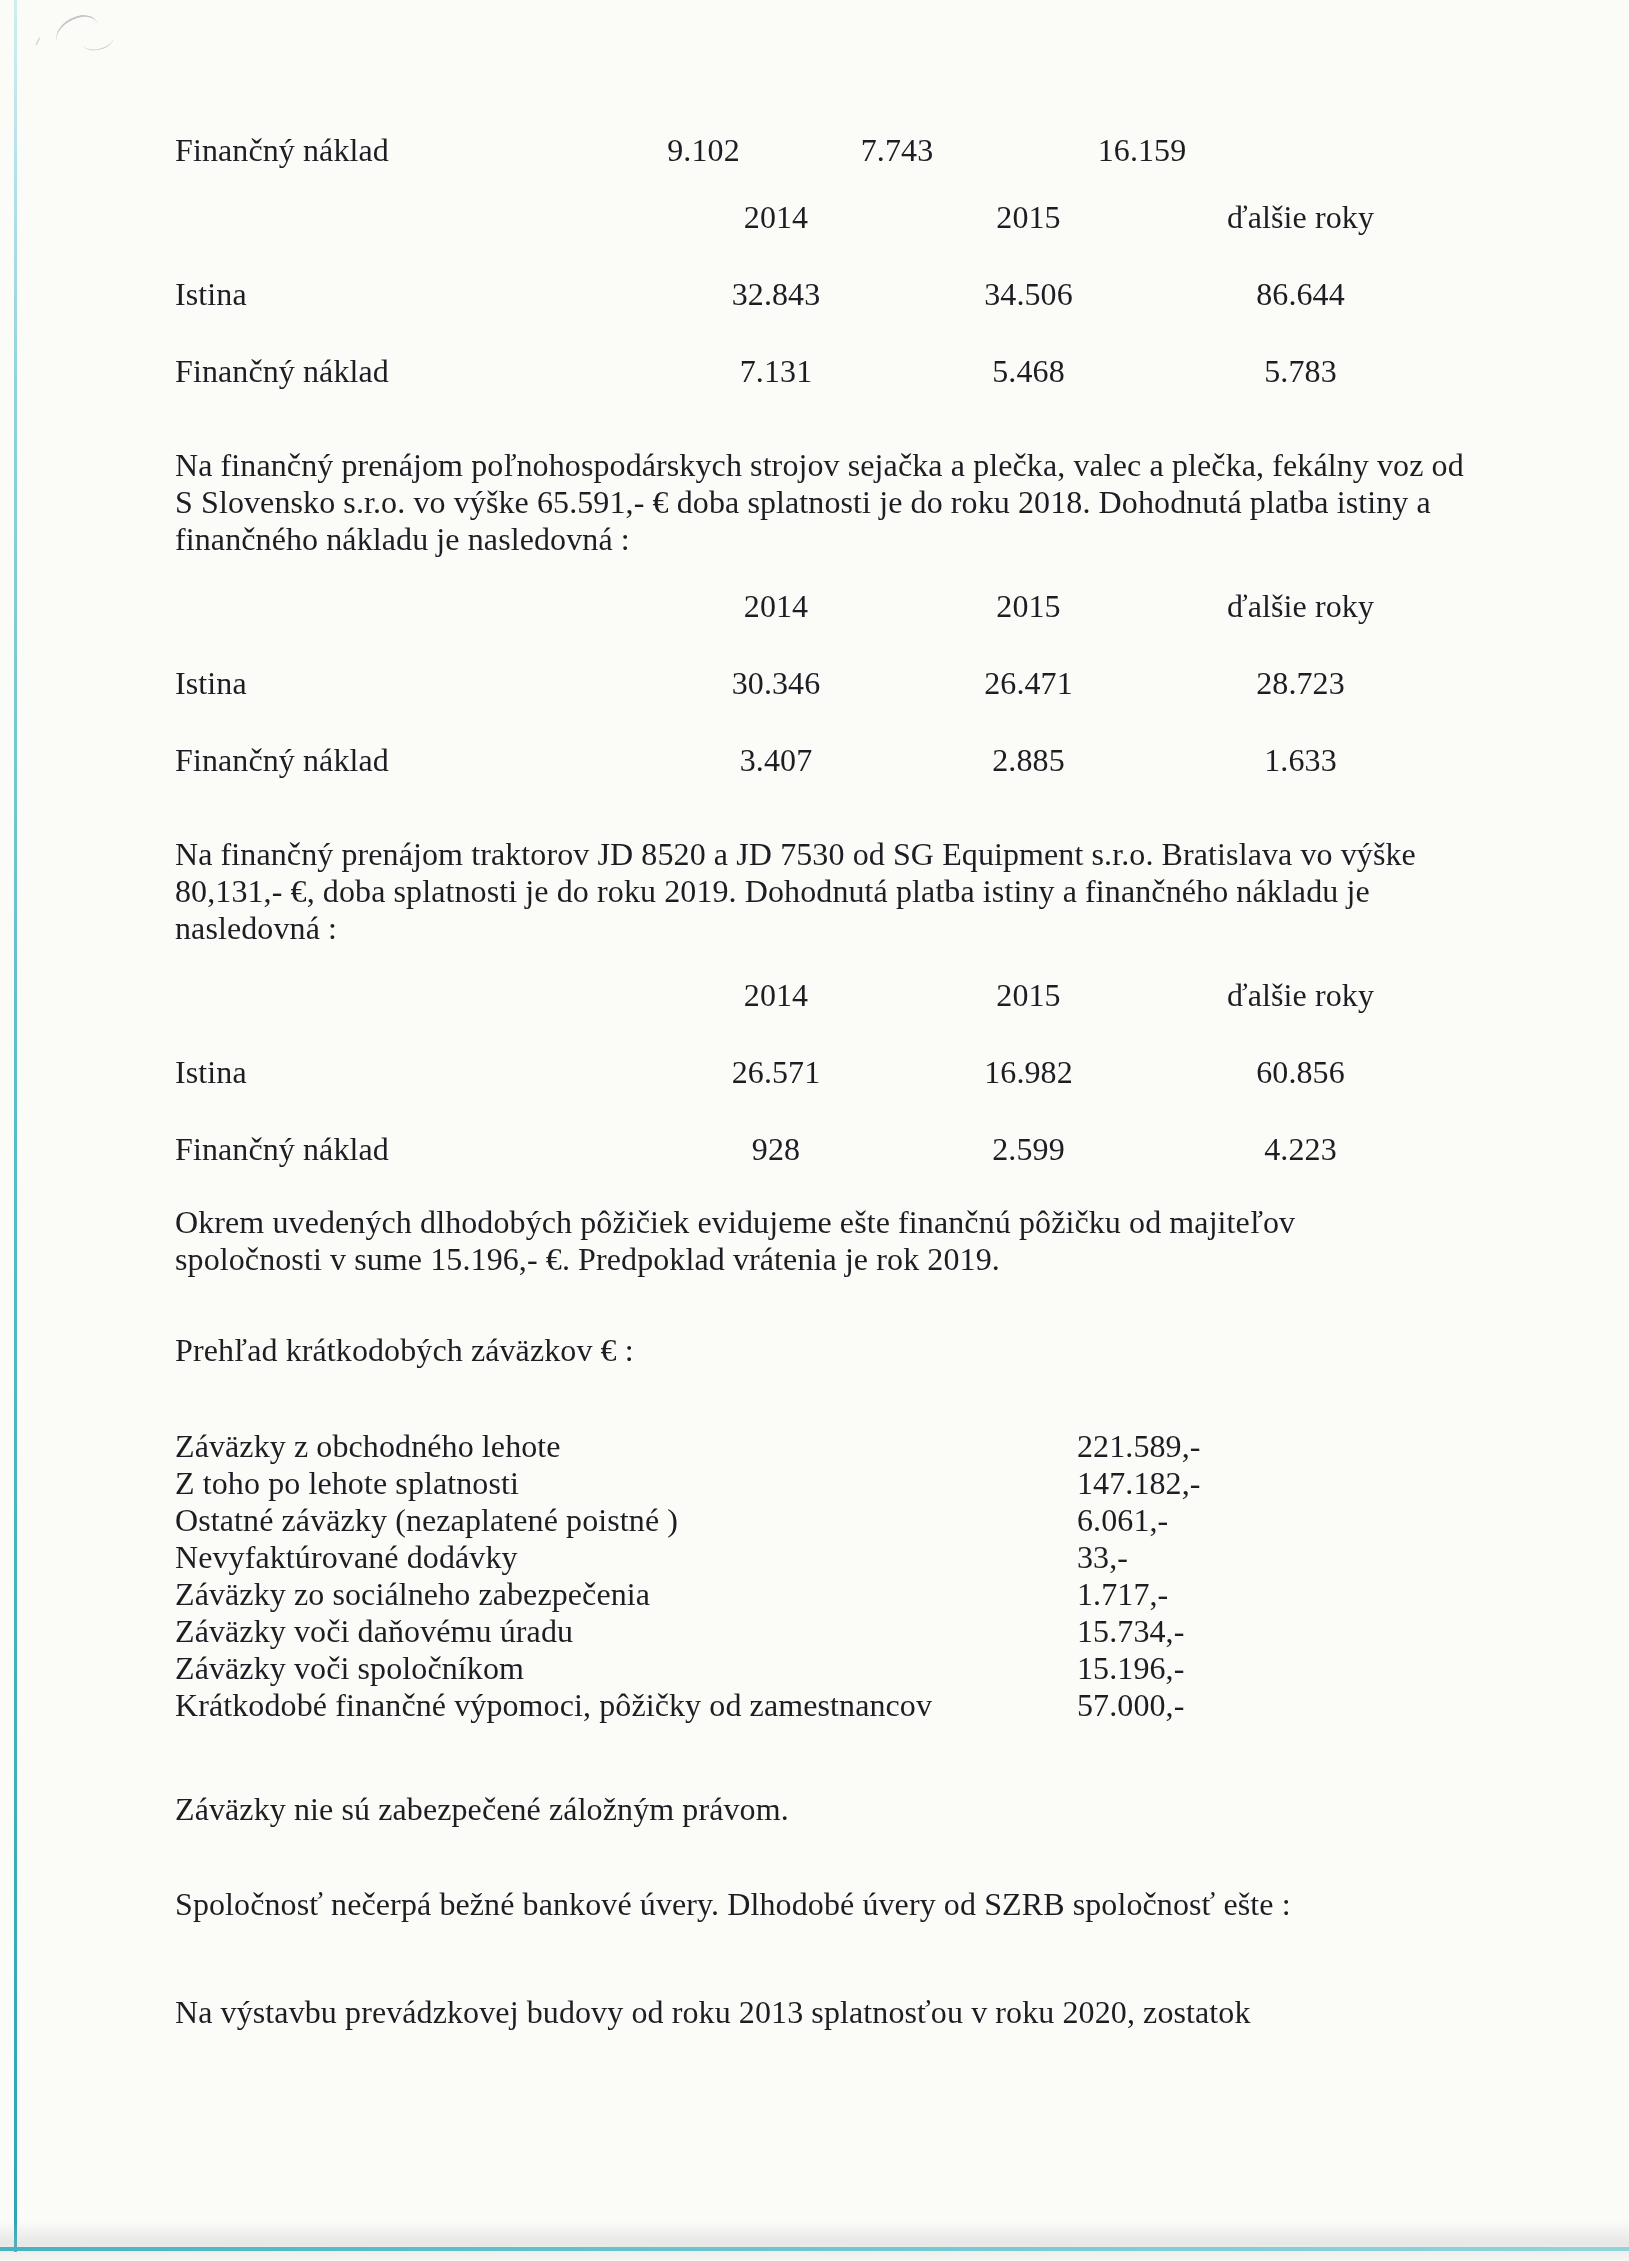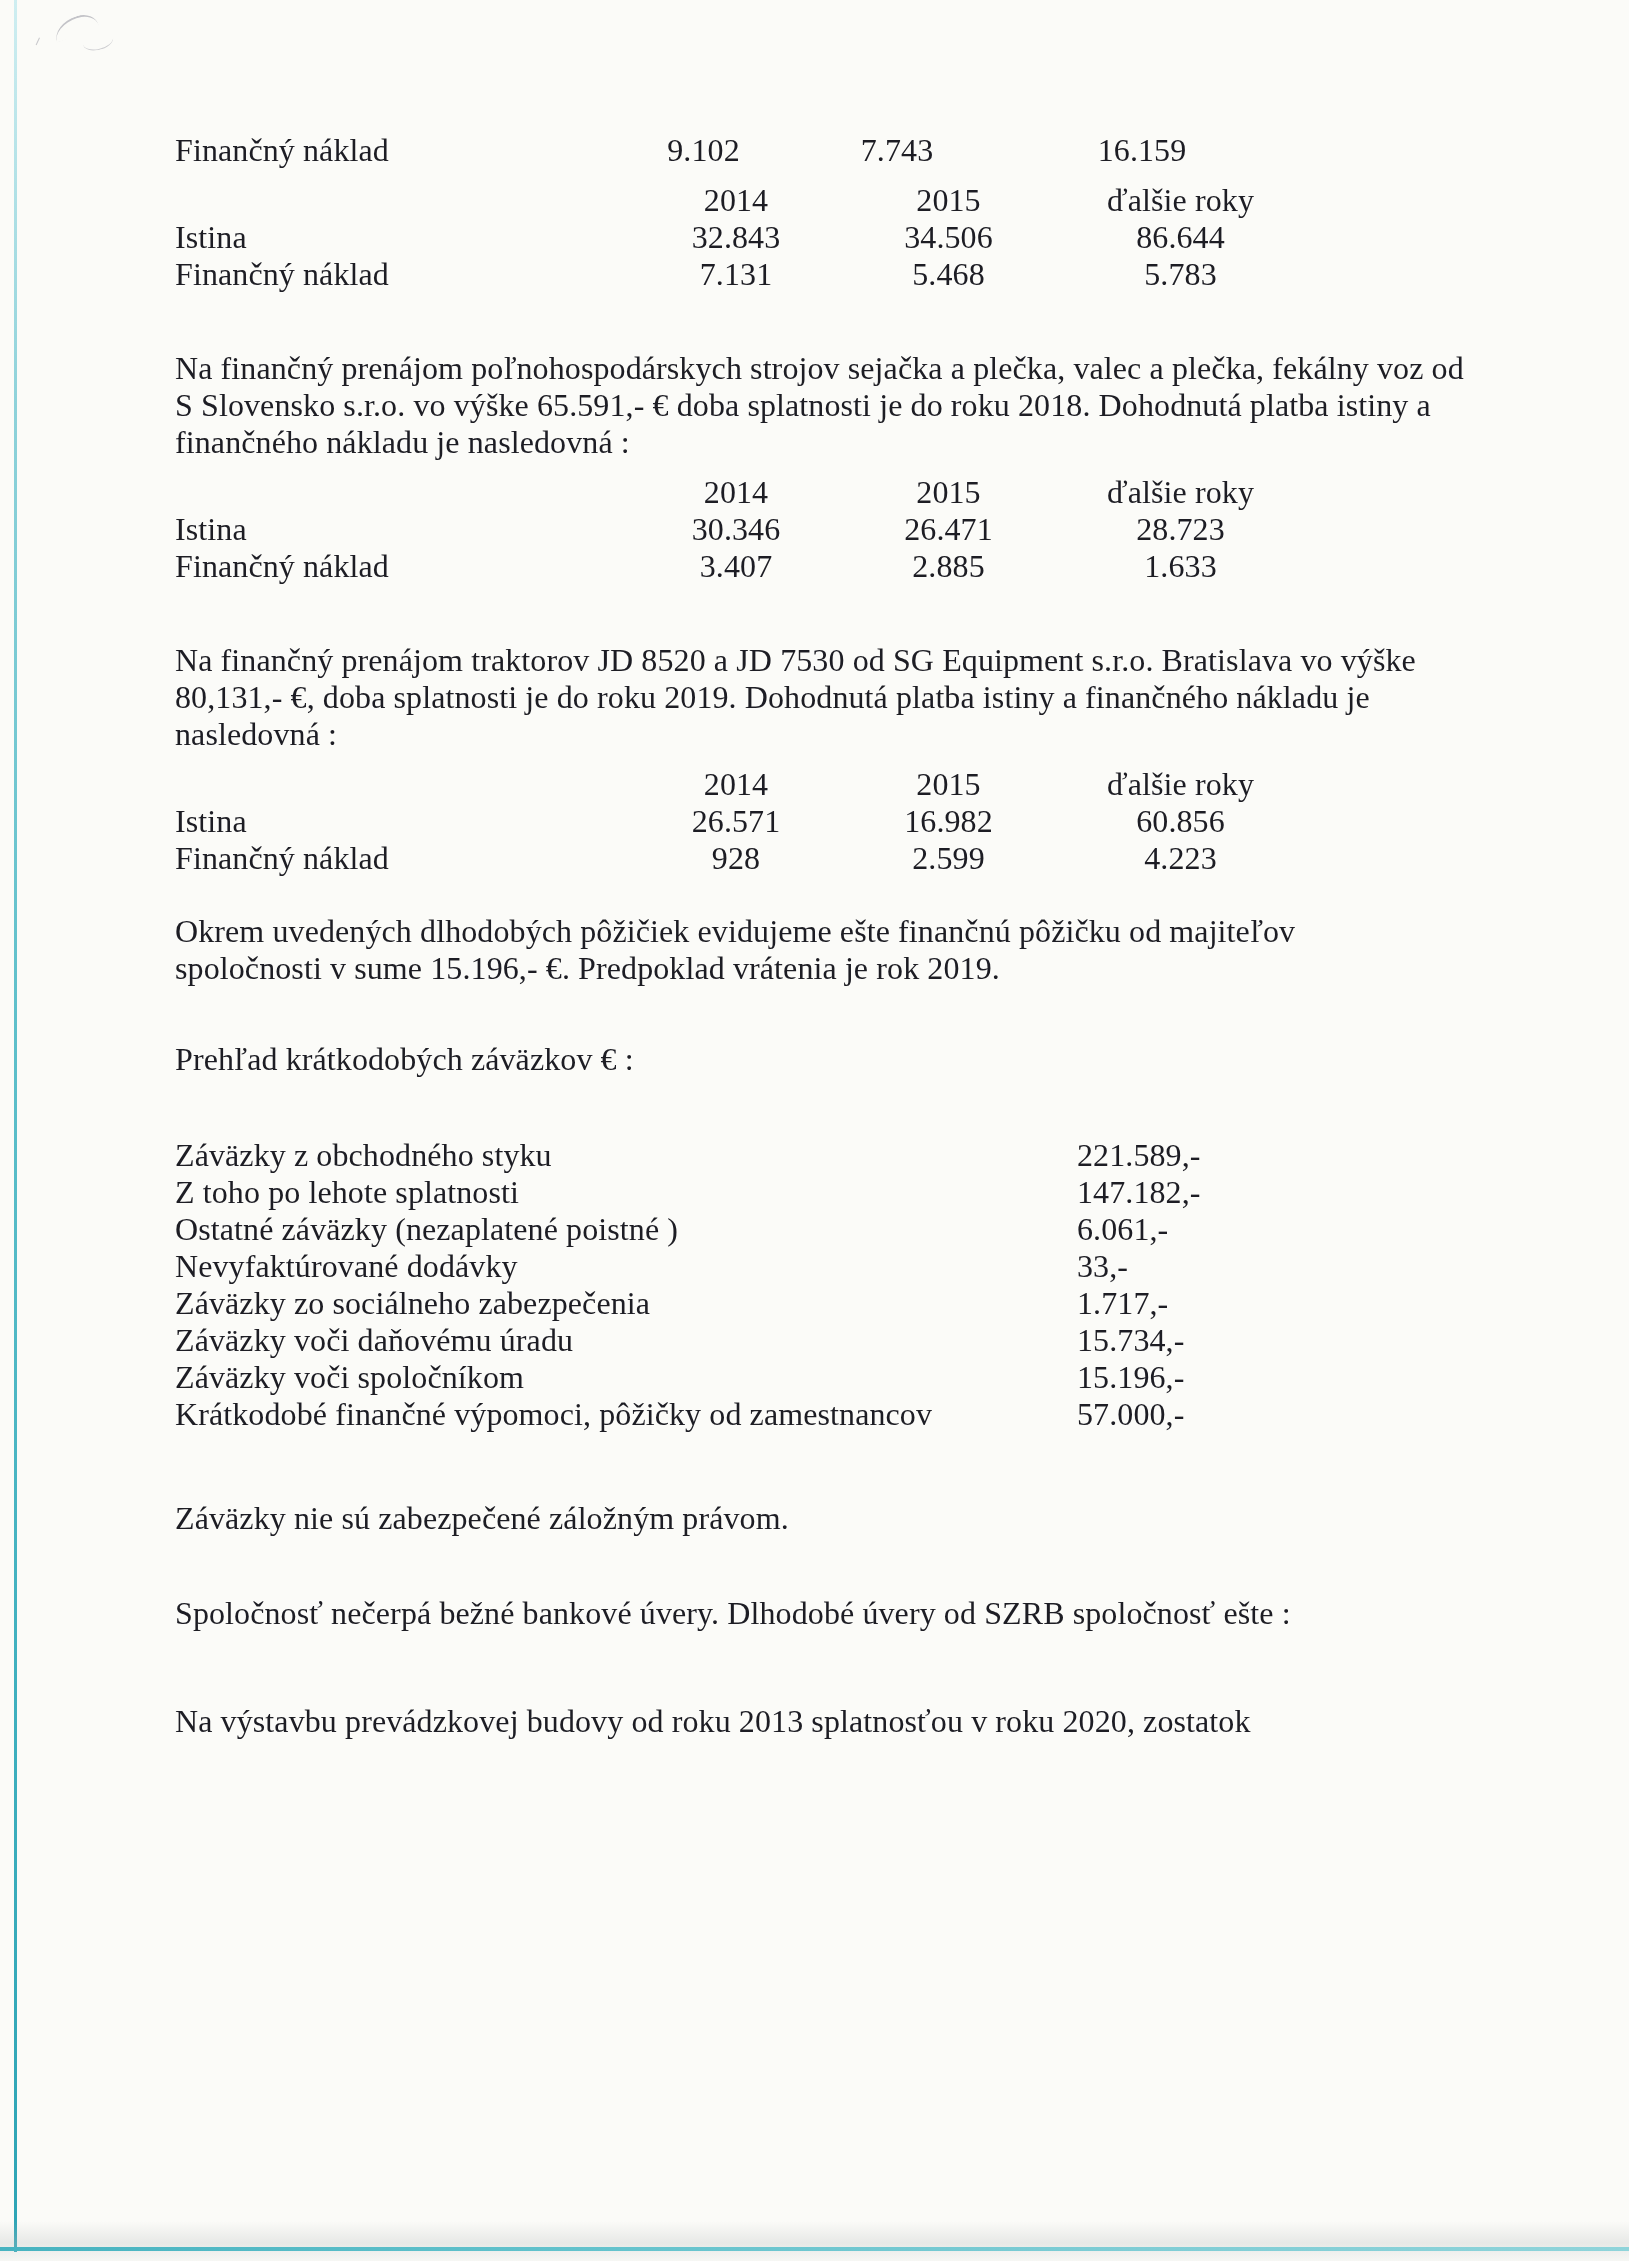--- a/index.html
+++ b/index.html
@@ -46,21 +46,21 @@
 
   .content {
     position: absolute; left: 175px; top: 132px; width: 1290px;
     font-size: 32px; line-height: 37px;
     letter-spacing: 0.1px;
   }
   p { margin: 0; }
 
   .grid4 { display: grid; }
   .intro { grid-template-columns: 419px 219px 168px 322px; }
-  .ptable { grid-template-columns: 445px 232px 193px 271px; margin-top: 13px; }
+  .ptable { grid-template-columns: 445px 232px 193px 271px; margin-top: 30px; gap: 40px; }
   .num { text-align: center; }
   .label { text-align: left; }
 
   .para { margin-top: 57px; width: 1290px; }
   .loan-note { margin-top: 36px; width: 1206px; }
   .liab-heading { margin-top: 54px; }
   .liab { margin-top: 59px; width: 1173px; }
   .liab-row { display: grid; grid-template-columns: 1fr 271px; }
   .liab-amount { text-align: left; }
   .pledge { margin-top: 67px; }
@@ -140,21 +140,21 @@
       <div class="num">2.599</div>
       <div class="num">4.223</div>
     </div>
 
     <p class="loan-note">Okrem uvedených dlhodobých pôžičiek evidujeme ešte finančnú pôžičku od majiteľov spoločnosti v sume 15.196,- €. Predpoklad vrátenia je rok 2019.</p>
 
     <p class="liab-heading">Prehľad krátkodobých záväzkov € :</p>
 
     <div class="liab">
       <div class="liab-row">
-        <div class="liab-label">Záväzky z obchodného styku</div>
+        <div class="liab-label">Záväzky z obchodného lehote</div>
         <div class="liab-amount">221.589,-</div>
       </div>
       <div class="liab-row">
         <div class="liab-label">Z toho po lehote splatnosti</div>
         <div class="liab-amount">147.182,-</div>
       </div>
       <div class="liab-row">
         <div class="liab-label">Ostatné záväzky (nezaplatené poistné )</div>
         <div class="liab-amount">6.061,-</div>
       </div>

